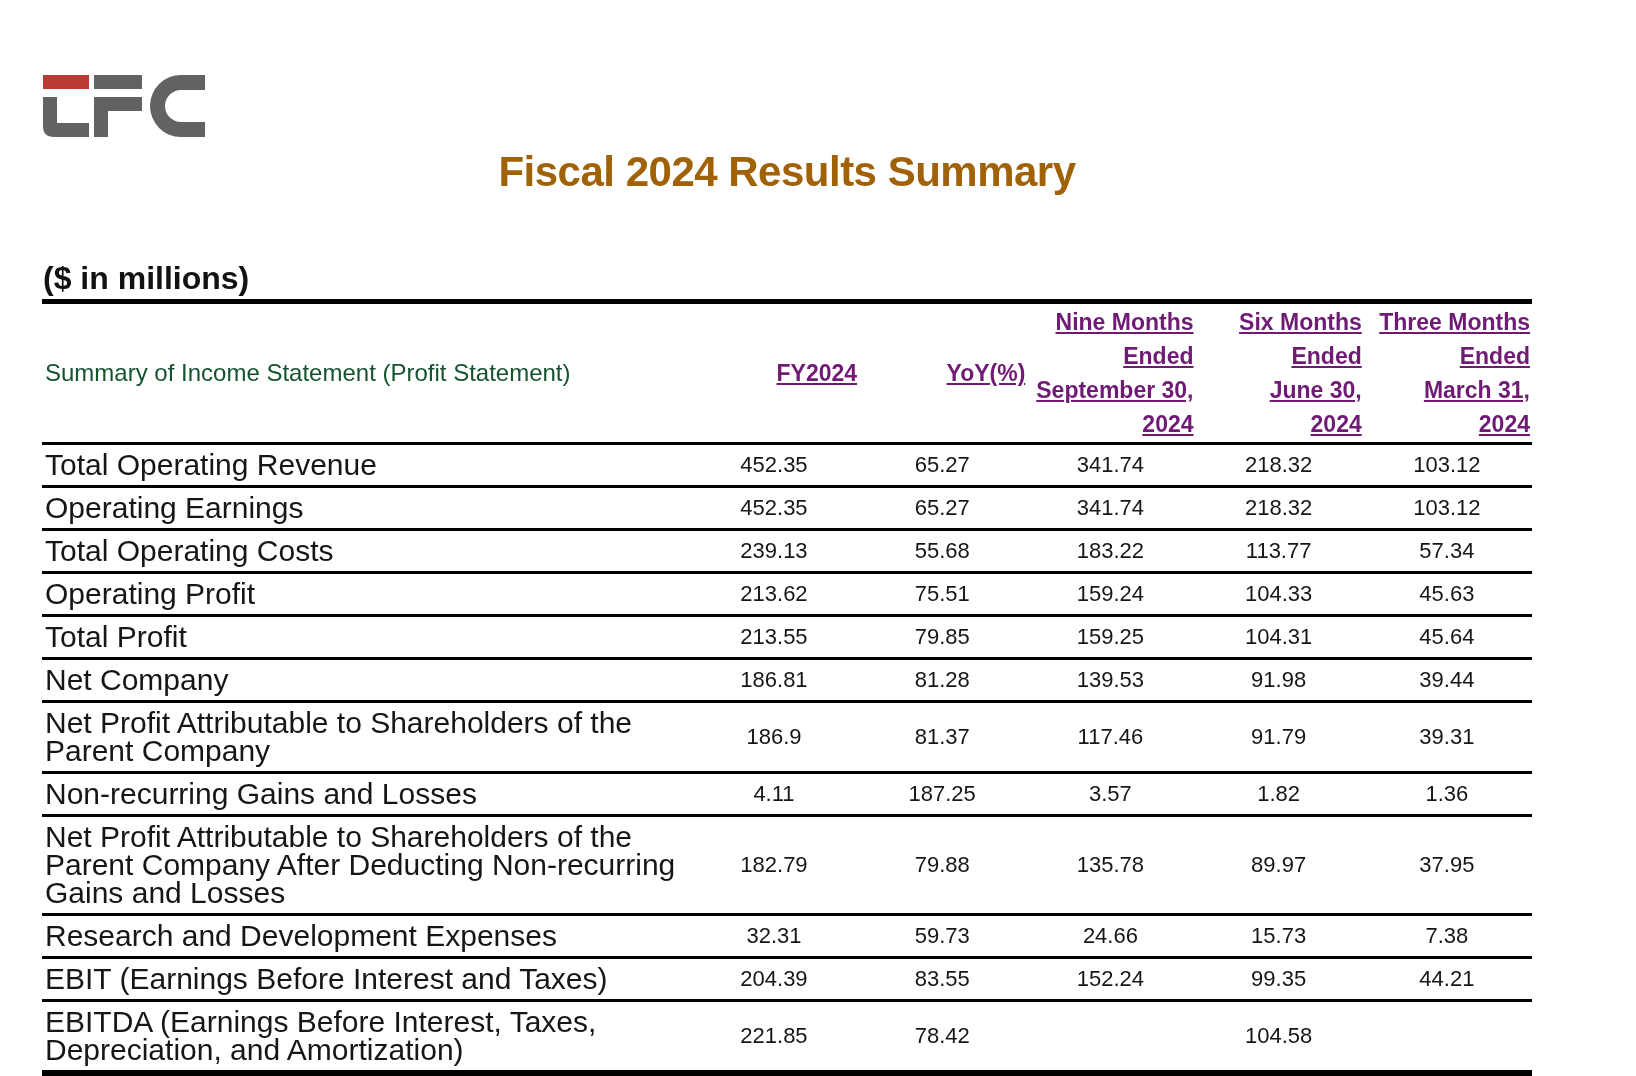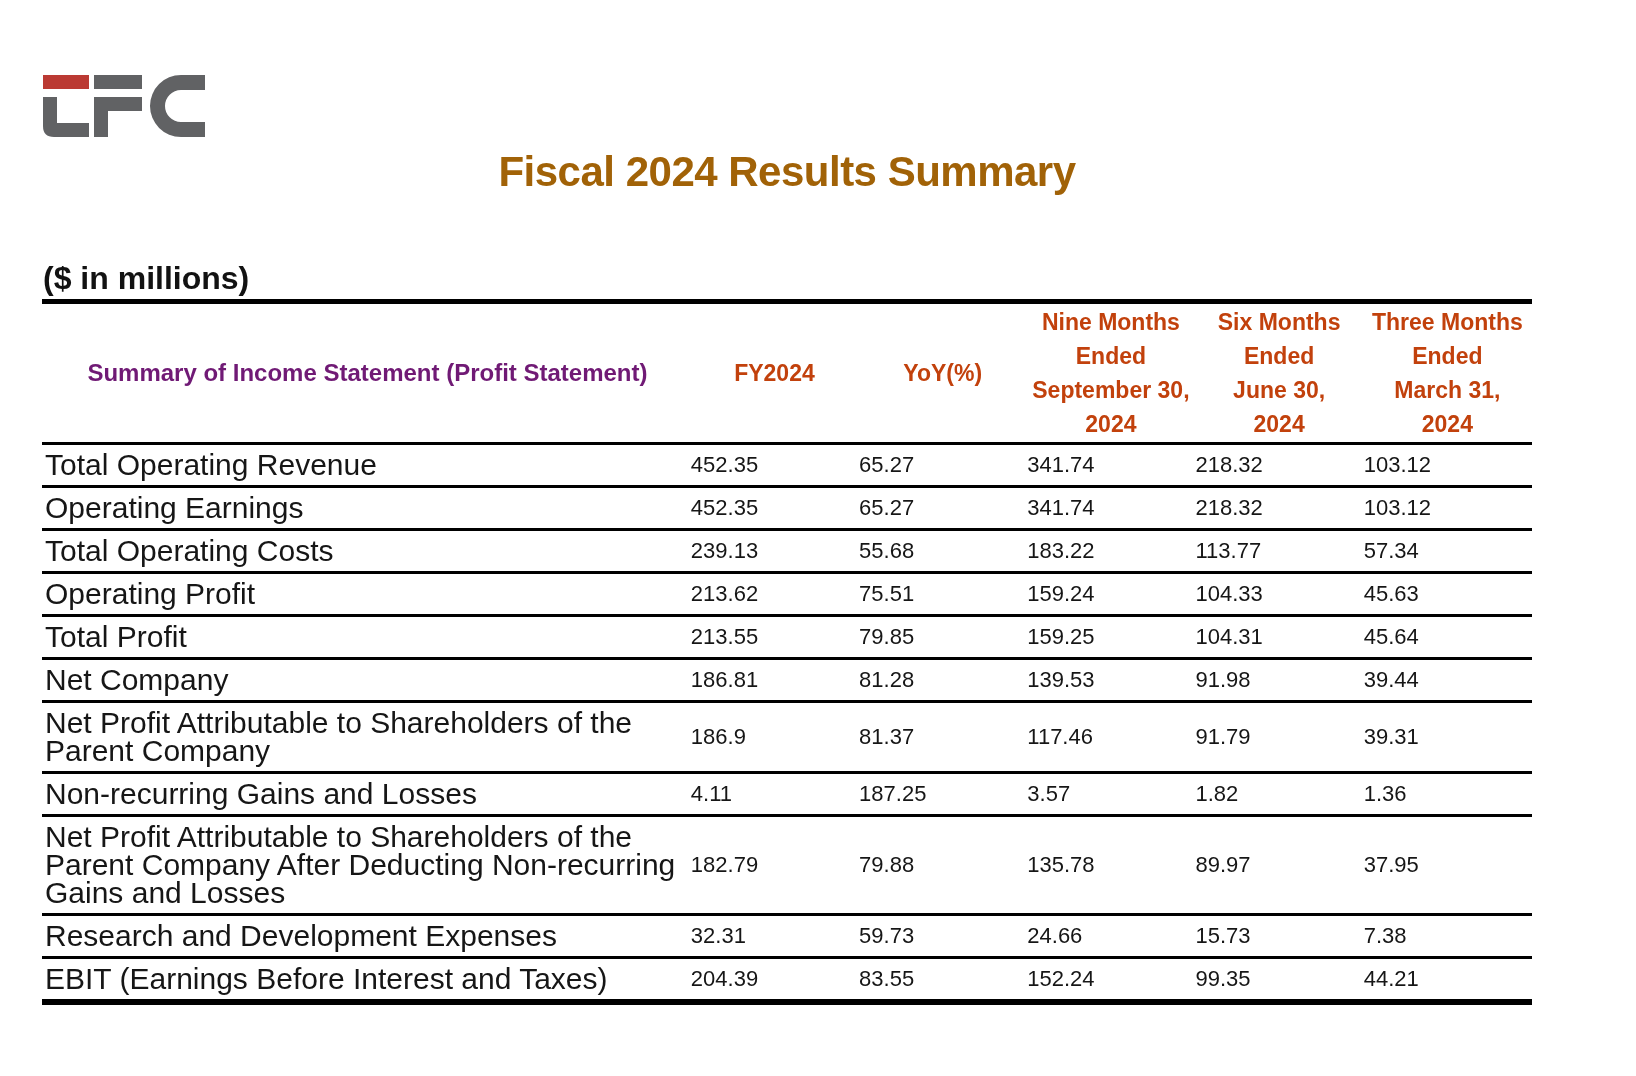--- a/index.html
+++ b/index.html
@@ -20,35 +20,36 @@
   }
   table.results{
     position:absolute;left:42px;top:299px;width:1490px;
     border-collapse:collapse;table-layout:fixed;
     border-top:5px solid #000;border-bottom:6px solid #000;
   }
   col.c-label{width:648px;}
   col.c-num{width:168px;}
   th,td{border-bottom:3px solid #000;vertical-align:middle;}
   th.lbl{
-    text-align:center;font-size:24px;font-weight:700;color:#701a75;
+    text-align:left;font-size:24px;font-weight:400;color:#14532d;
     padding-left:3px;line-height:30px;
   }
   th.num{
-    font-size:23px;font-weight:700;color:#c2410c;
+    text-align:right;font-size:23px;font-weight:700;color:#701a75;
     white-space:pre-line;line-height:34px;padding-right:2px;
     vertical-align:middle;
+    text-decoration:underline;
   }
   thead tr{height:139px;}
   td.lbl{
     text-align:left;font-size:30px;font-weight:400;
     padding:6px 8px 6px 3px;line-height:28px;
   }
   td.num{
-    text-align:left;font-size:22px;font-weight:400;
+    text-align:center;font-size:22px;font-weight:400;
     padding:6px 2px 6px 0;line-height:28px;
   }
   tbody tr{height:43px;}
 </style>
 </head>
 <body>
 
 <div class="logo">
   <svg width="162" height="62" viewBox="0 0 162 62" xmlns="http://www.w3.org/2000/svg" aria-hidden="true">
     <rect x="0" y="0" width="46" height="14" fill="#bb3a33"></rect>
@@ -173,14 +174,22 @@
       <td class="num">7.38</td>
     </tr>
     <tr>
       <td class="lbl">EBIT (Earnings Before Interest and Taxes)</td>
       <td class="num">204.39</td>
       <td class="num">83.55</td>
       <td class="num">152.24</td>
       <td class="num">99.35</td>
       <td class="num">44.21</td>
     </tr>
+    <tr>
+      <td class="lbl">EBITDA (Earnings Before Interest, Taxes, Depreciation, and Amortization)</td>
+      <td class="num">221.85</td>
+      <td class="num">78.42</td>
+      <td class="num"></td>
+      <td class="num">104.58</td>
+      <td class="num"></td>
+    </tr>
   </tbody>
 </table>
 
 </body></html>

